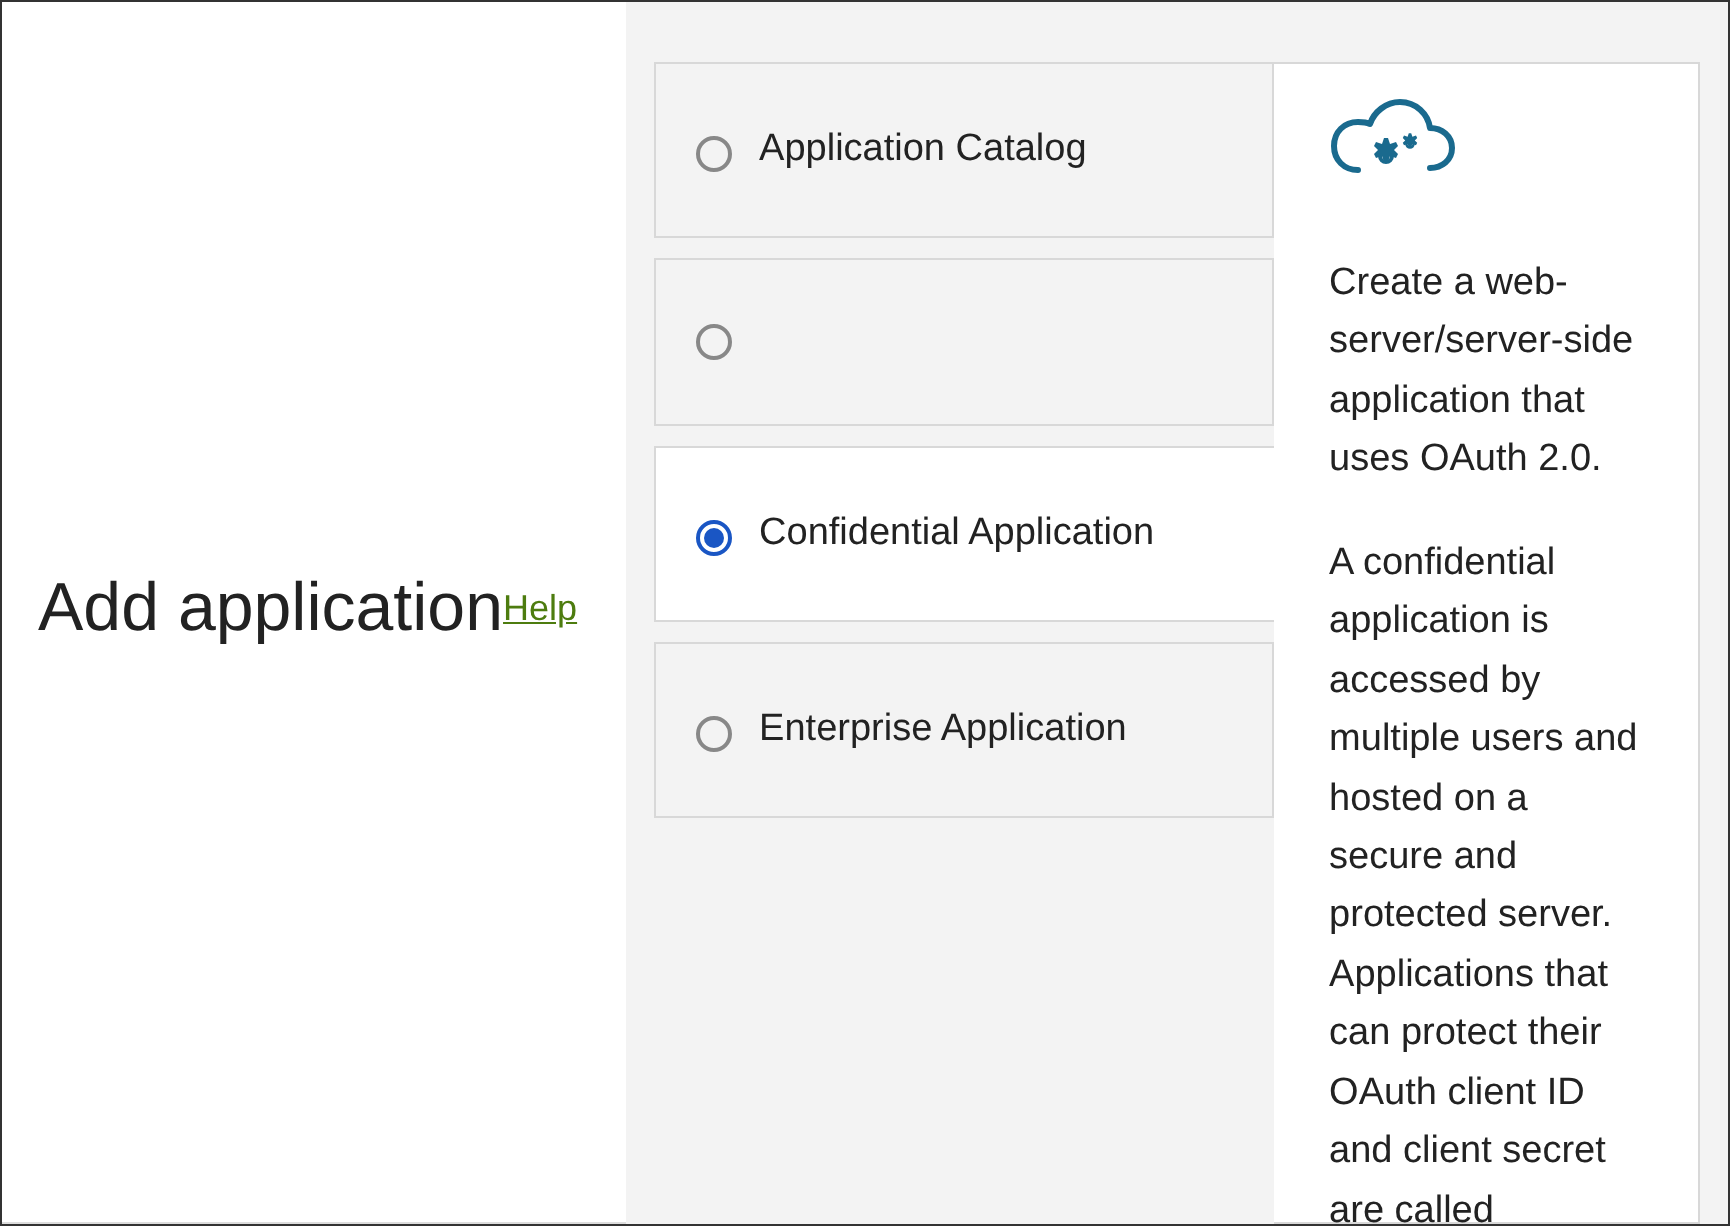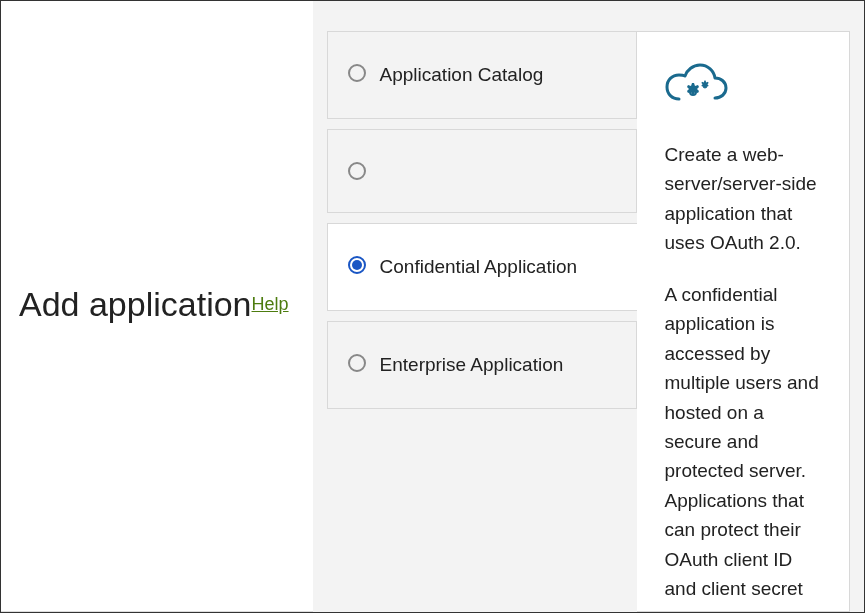--- a/index.html
+++ b/index.html
@@ -49,21 +49,21 @@
       padding-left: 14px;
       display: flex;
       flex-direction: column;
       gap: 10px;
     }
     .option {
       background: #f3f3f3;
       border: 1px solid #d8d8d8;
       padding: 32px 20px;
       display: flex;
-      align-items: flex-start;
+      align-items: flex-end;
       gap: 14px;
       cursor: pointer;
       font-size: 19px;
       color: #222;
     }
     .option.selected {
       background: #fff;
       border-right: none;
     }
     .radio {
@@ -86,21 +86,21 @@
       height: 10px;
       border-radius: 50%;
       background: #1a56c4;
     }
     .detail {
       flex: 1;
       background: #fff;
       border: 1px solid #d8d8d8;
       border-left: none;
       margin-right: 14px;
-      padding: 30px 28px;
+      padding: 16px 28px;
     }
     .detail-icon {
       margin-bottom: 20px;
     }
     .detail-icon svg {
       width: 64px;
       height: 54px;
     }
     .detail p {
       font-size: 19px;

